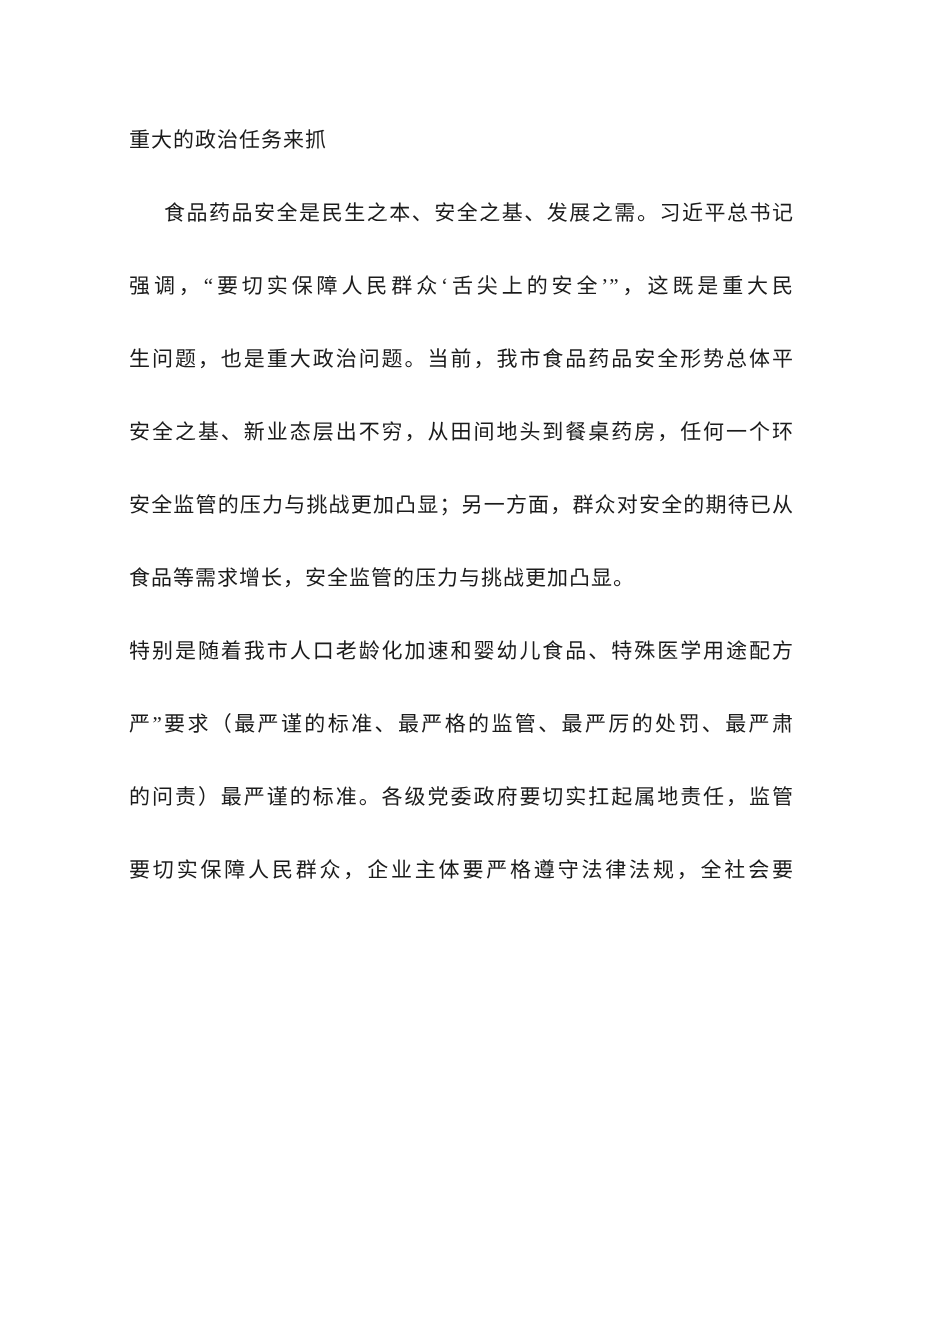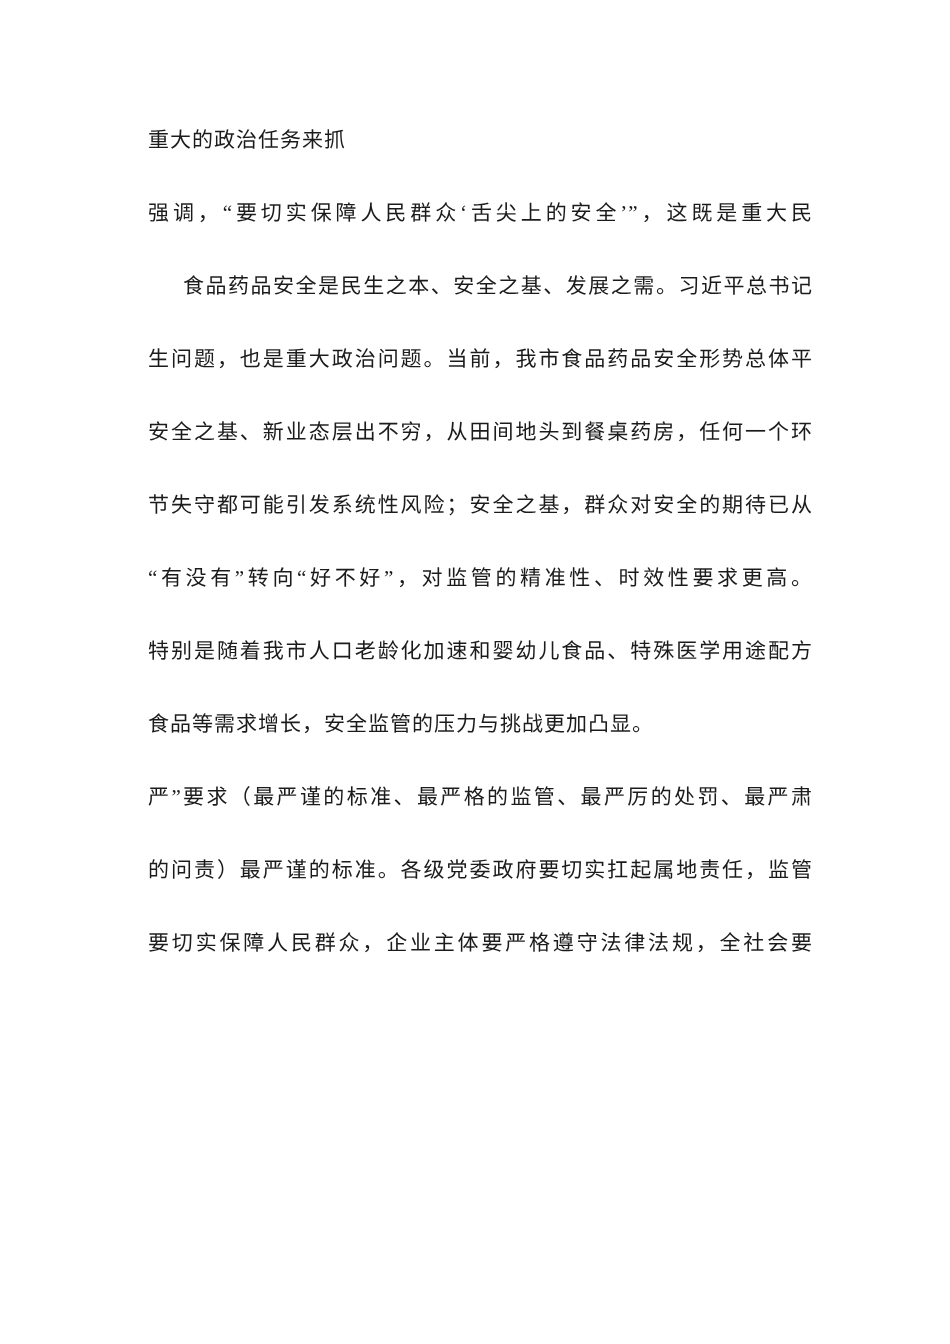--- a/index.html
+++ b/index.html
@@ -17,21 +17,21 @@
   .page {
     position: absolute;
     left: 0;
     top: 0;
     width: 950px;
     height: 1344px;
     background: #ffffff;
   }
   .text-block {
     position: absolute;
-    left: 148px;
+    left: 129px;
     top: 104px;
     width: 665px;
     color: #1b1b1b;
     font-size: 21px;
     letter-spacing: 1px;
   }
   .line {
     height: 73px;
     line-height: 73px;
     white-space: nowrap;
@@ -47,25 +47,24 @@
   .line.indent {
     text-indent: 35px;
   }
 </style>
 </head>
 <body style="background: rgb(255, 255, 255);">
 
 <div class="page">
   <div class="text-block" style="color: rgb(27, 27, 27);">
     <div class="line">重大的政治任务来抓</div>
+    <div class="line fill indent">食品药品安全是民生之本、安全之基、发展之需。习近平总书记</div>
     <div class="line fill">强调，“要切实保障人民群众‘舌尖上的安全’”，这既是重大民</div>
-    <div class="line fill indent">食品药品安全是民生之本、安全之基、发展之需。习近平总书记</div>
     <div class="line fill">生问题，也是重大政治问题。当前，我市食品药品安全形势总体平</div>
     <div class="line fill">安全之基、新业态层出不穷，从田间地头到餐桌药房，任何一个环</div>
-    <div class="line fill">节失守都可能引发系统性风险；安全之基，群众对安全的期待已从</div>
-    <div class="line fill">“有没有”转向“好不好”，对监管的精准性、时效性要求更高。</div>
+    <div class="line fill">安全监管的压力与挑战更加凸显；另一方面，群众对安全的期待已从</div>
+    <div class="line">食品等需求增长，安全监管的压力与挑战更加凸显。</div>
     <div class="line fill">特别是随着我市人口老龄化加速和婴幼儿食品、特殊医学用途配方</div>
-    <div class="line">食品等需求增长，安全监管的压力与挑战更加凸显。</div>
     <div class="line fill">严”要求（最严谨的标准、最严格的监管、最严厉的处罚、最严肃</div>
     <div class="line fill">的问责）最严谨的标准。各级党委政府要切实扛起属地责任，监管</div>
     <div class="line fill">要切实保障人民群众，企业主体要严格遵守法律法规，全社会要</div>
   </div>
 </div>
 
 </body></html>

